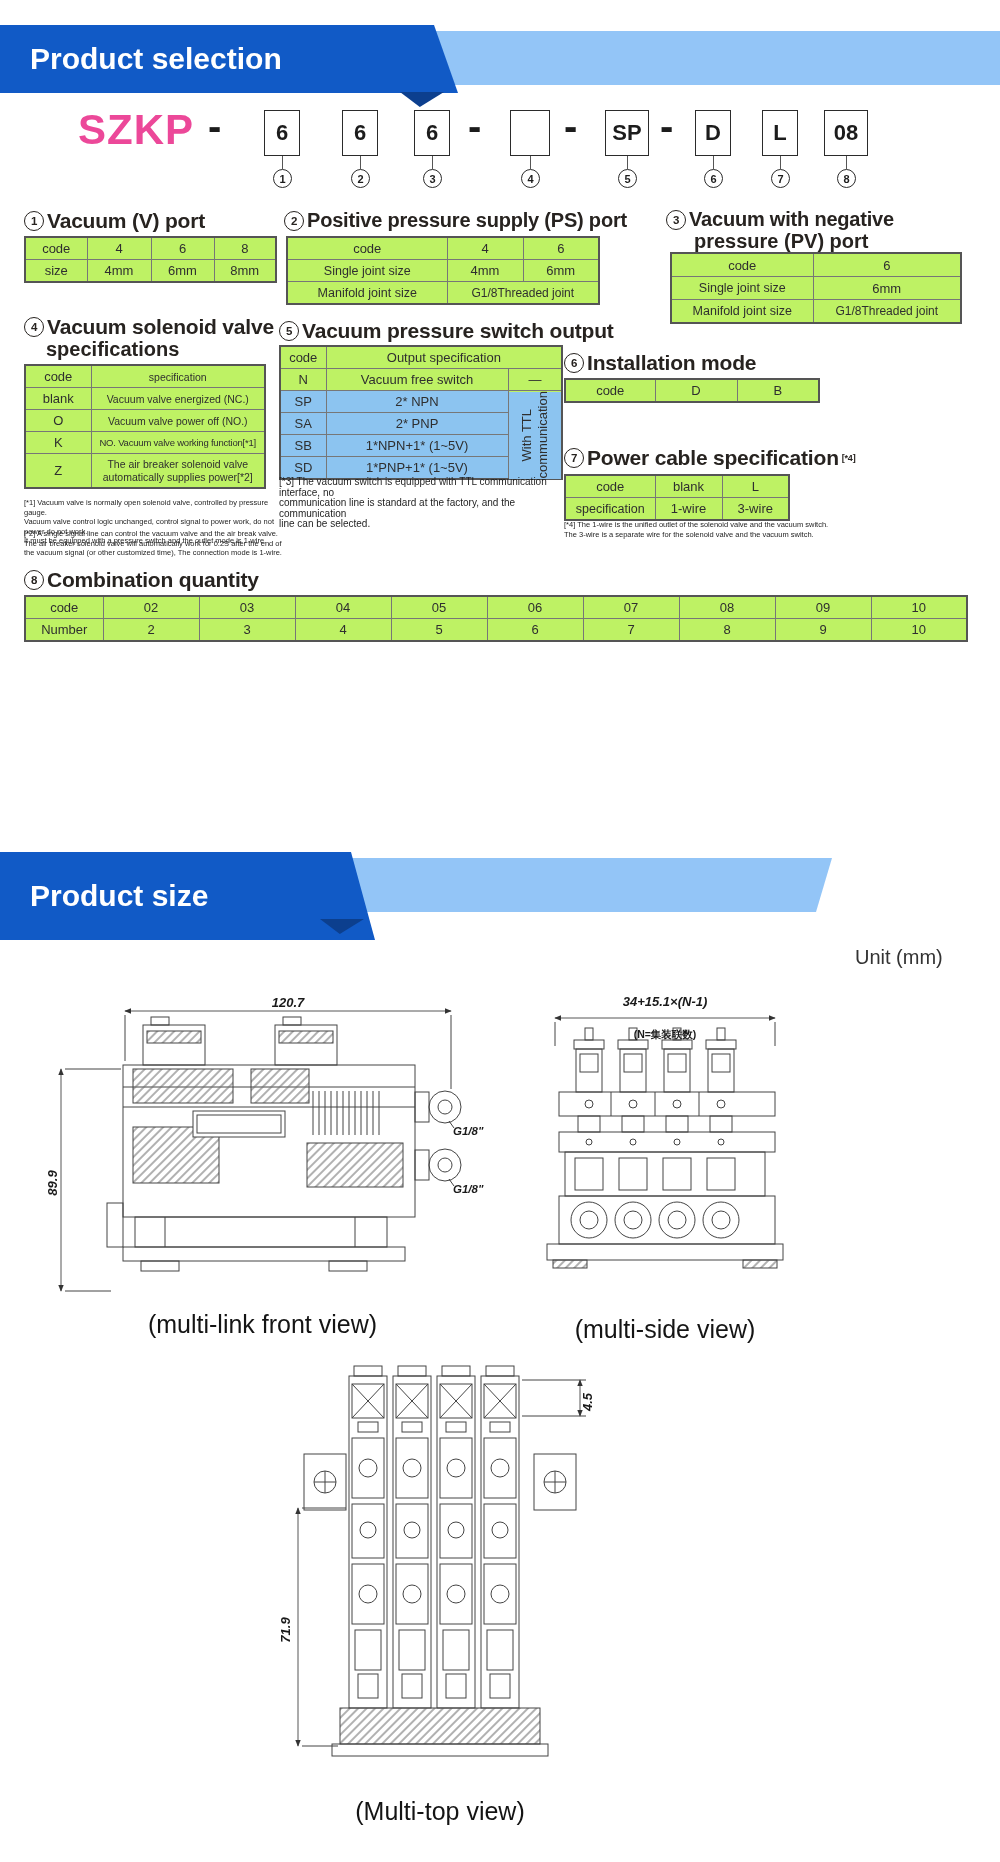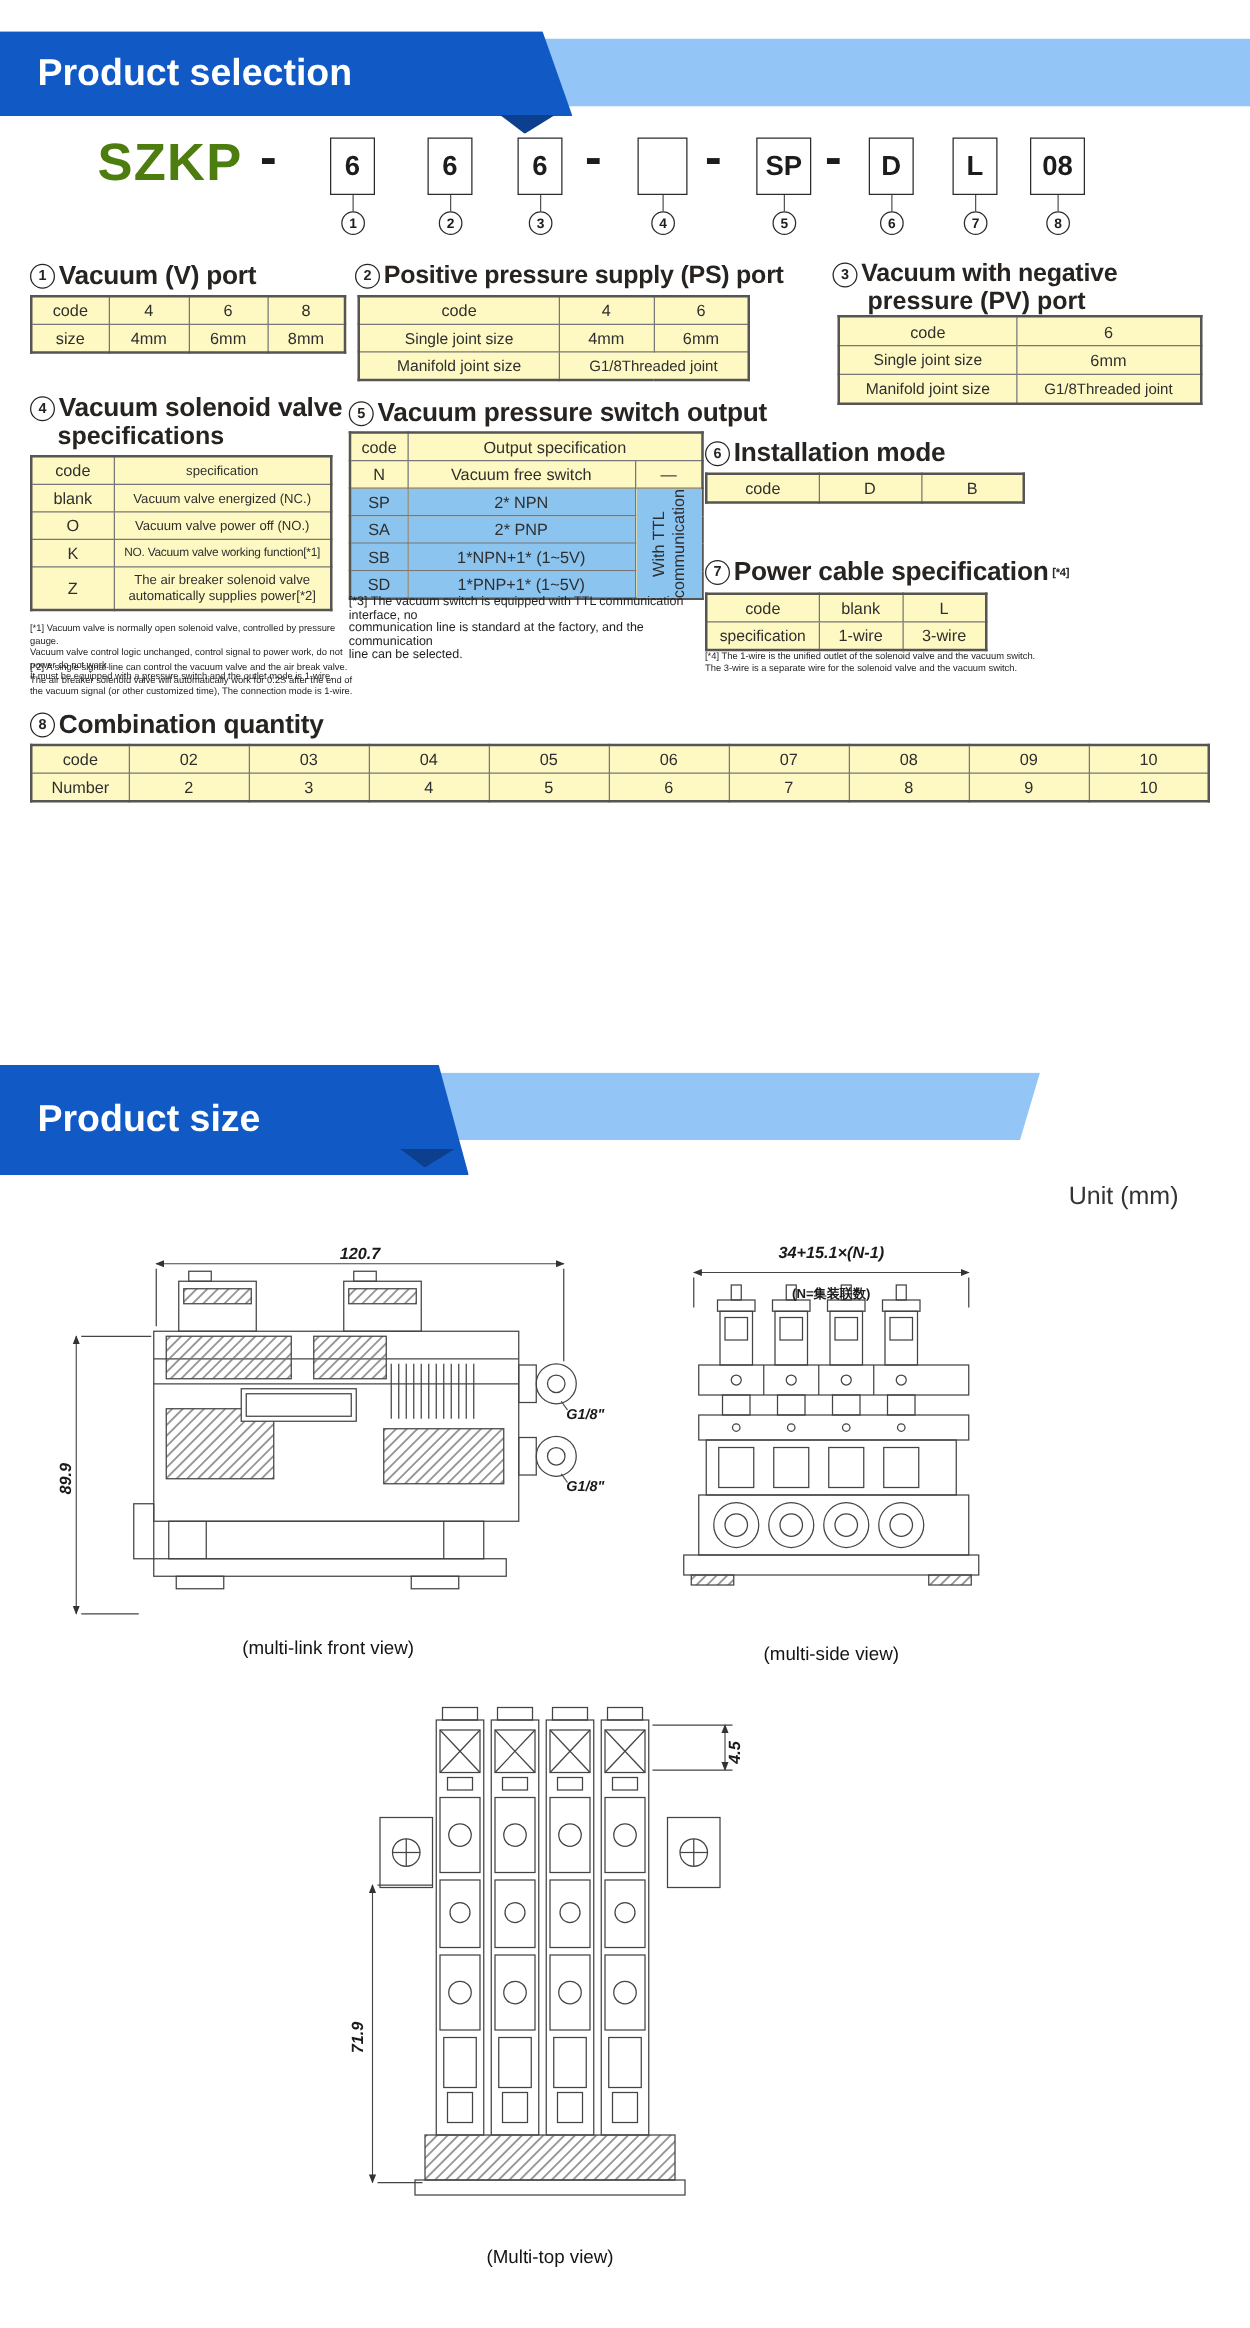--- a/index.html
+++ b/index.html
@@ -5,54 +5,54 @@
   html,body{margin:0;padding:0;background:#fff;}
   .page{position:relative;width:1000px;height:1862px;background:#fff;overflow:hidden;
         font-family:"Liberation Sans",sans-serif;color:#222;}
   
   .banner-light{position:absolute;background:#93c5f7;}
   .banner-dark{position:absolute;left:0;background:#115ac6;display:flex;align-items:center;
                padding-left:30px;box-sizing:border-box;color:#fff;font-size:30px;font-weight:bold;
                clip-path:polygon(0 0, calc(100% - 24px) 0, 100% 100%, 0 100%);}
   .banner-fold{position:absolute;background:#0c3f8e;clip-path:polygon(0 0,100% 0,45% 100%);}
   
-  .code-prefix{position:absolute;top:106px;font-size:42px;font-weight:bold;color:#4d7c0f;letter-spacing:1px;}
+  .code-prefix{position:absolute;top:106px;font-size:42px;font-weight:bold;color:#ec4899;letter-spacing:1px;}
   .cdash{position:absolute;top:104px;font-size:40px;font-weight:bold;color:#1c1c1c;}
   .cbox{position:absolute;top:110px;height:46px;border:1.6px solid #2b2b2b;background:#fff;
         display:flex;align-items:center;justify-content:center;font-size:22px;font-weight:bold;color:#1c1c1c;box-sizing:border-box;}
   .stem{position:absolute;top:156px;height:13px;width:1px;background:#555;}
   .ccirc{position:absolute;top:169px;width:17px;height:17px;border:1.5px solid #2b2b2b;border-radius:50%;
          font-size:11px;font-weight:bold;display:flex;align-items:center;justify-content:center;color:#1c1c1c;background:#fff;}
   
   .sec-h{position:absolute;display:flex;align-items:center;gap:3px;font-weight:bold;font-size:21px;
          color:#272320;letter-spacing:-0.2px;white-space:nowrap;}
   .sec-h.small{font-size:20px;}
   .sec-h2{position:absolute;font-weight:bold;font-size:20px;color:#272320;white-space:nowrap;}
   .cn{flex:0 0 auto;width:18px;height:18px;border:1.7px solid #272320;border-radius:50%;
       display:inline-flex;align-items:center;justify-content:center;font-size:11.5px;font-weight:bold;}
   .sup{font-size:9px;vertical-align:super;}
   
-  .tbl{position:absolute;border-collapse:collapse;table-layout:fixed;background:#fef9c3;border:2px solid #555;}
+  .tbl{position:absolute;border-collapse:collapse;table-layout:fixed;background:#bef264;border:2px solid #555;}
   .tbl td{border:1px solid #777;text-align:center;height:21px;font-size:13px;color:#2f2f2f;
           padding:0 2px;overflow:hidden;vertical-align:middle;}
   .t3 td{height:22px;}
   .fs12{font-size:12px !important;}
   .fs125{font-size:12.5px !important;}
   .fs105{font-size:10.5px !important;}
   .fs95{font-size:9.5px !important;letter-spacing:-0.2px;}
   .pre{white-space:pre-line;line-height:1.15;}
   .hl{background:#8cc4f0;}
   .ttl{background:#8cc4f0;writing-mode:vertical-rl;transform:rotate(180deg);font-size:8px;
        line-height:1.25;white-space:pre-line;padding:2px;}
   
   .fn{position:absolute;font-size:7.5px;line-height:9.5px;color:#1e1e1e;white-space:pre-line;}
   .fn3{position:absolute;font-size:10px;line-height:10.5px;color:#1e1e1e;white-space:pre-line;}
   
   .unit{position:absolute;font-size:20px;color:#333;}
-  .cap{position:absolute;text-align:center;font-size:15px;color:#141414;}
+  .cap{position:absolute;text-align:center;font-size:25px;color:#141414;}
   .drw{position:absolute;}
   .dimtxt{font-family:"Liberation Sans",sans-serif;font-style:italic;font-weight:bold;font-size:13px;fill:#1a1a1a;}
   .dimtxt2{font-family:"Liberation Sans",sans-serif;font-style:italic;font-weight:bold;font-size:11.5px;fill:#1a1a1a;}
   .dimnote{font-family:"Liberation Sans",sans-serif;font-weight:bold;font-size:10.5px;fill:#1a1a1a;}
 </style>
 </head>
 <body>
 
 <div class="page">
 

